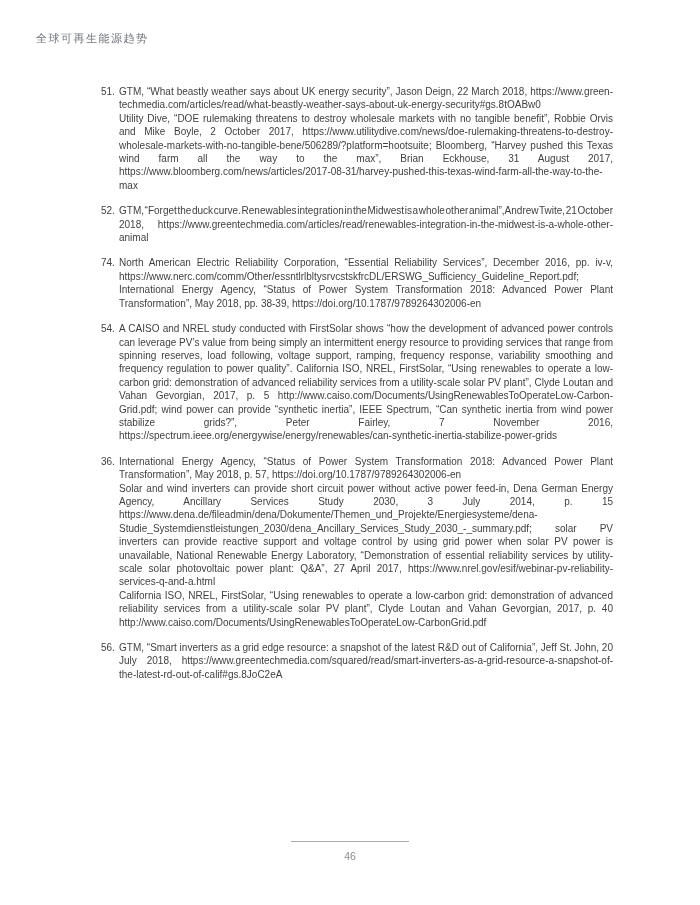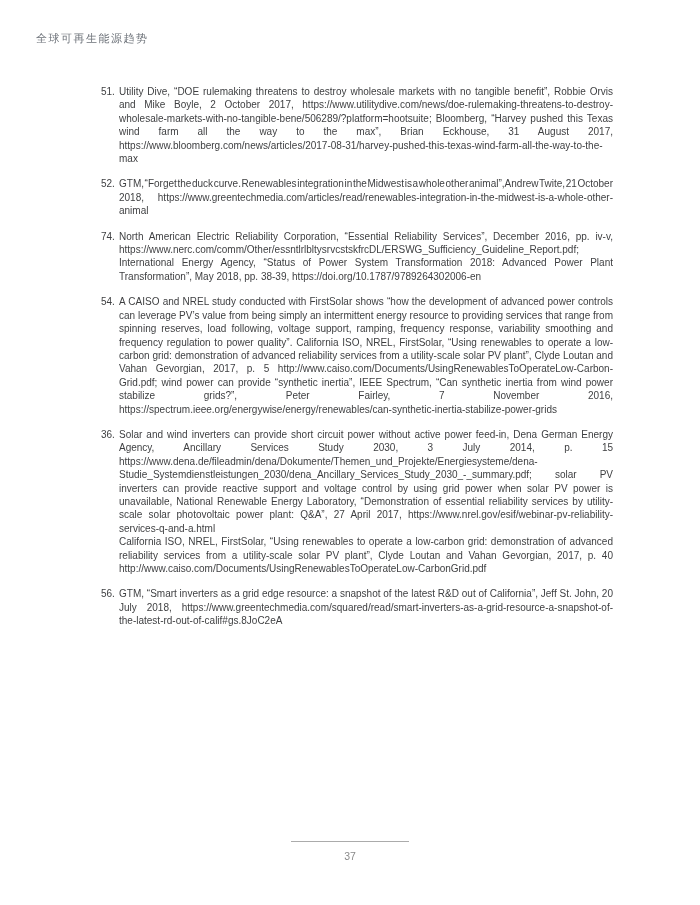--- a/index.html
+++ b/index.html
@@ -71,20 +71,21 @@
 </style>
 </head>
 <body>
 
 <div class="header-title">全球可再生能源趋势</div>
 
 <ol class="refs" id="refs-list">
   <li class="ref">
     <span class="ref-num">51.</span>
     <div class="ref-body">
+        <div class="para">GTM, “What beastly weather says about UK energy security”, Jason Deign, 22 March 2018, https://www.green-techmedia.com/articles/read/what-beastly-weather-says-about-uk-energy-security#gs.8tOABw0</div>
         <div class="para">Utility Dive, “DOE rulemaking threatens to destroy wholesale markets with no tangible benefit”, Robbie Orvis and Mike Boyle, 2 October 2017, https://www.utilitydive.com/news/doe-rulemaking-threatens-to-destroy-wholesale-markets-with-no-tangible-bene/506289/?platform=hootsuite; Bloomberg, “Harvey pushed this Texas wind farm all the way to the max”, Brian Eckhouse, 31 August 2017, https://www.bloomberg.com/news/articles/2017-08-31/harvey-pushed-this-texas-wind-farm-all-the-way-to-the-max</div>
       </div>
   </li>
 
   <li class="ref">
     <span class="ref-num">52.</span>
     <div class="ref-body">
         <div class="para tight">GTM, “Forget the duck curve. Renewables integration in the Midwest is a whole other animal”, Andrew Twite, 21 October 2018, https://www.greentechmedia.com/articles/read/renewables-integration-in-the-midwest-is-a-whole-other-animal</div>
       </div>
   </li>
@@ -99,28 +100,29 @@
   <li class="ref">
     <span class="ref-num">54.</span>
     <div class="ref-body">
         <div class="para">A CAISO and NREL study conducted with FirstSolar shows “how the development of advanced power controls can leverage PV’s value from being simply an intermittent energy resource to providing services that range from spinning reserves, load following, voltage support, ramping, frequency response, variability smoothing and frequency regulation to power quality”. California ISO, NREL, FirstSolar, “Using renewables to operate a low-carbon grid: demonstration of advanced reliability services from a utility-scale solar PV plant”, Clyde Loutan and Vahan Gevorgian, 2017, p. 5 http://www.caiso.com/Documents/UsingRenewablesToOperateLow-Carbon-Grid.pdf; wind power can provide “synthetic inertia”, IEEE Spectrum, “Can synthetic inertia from wind power stabilize grids?”, Peter Fairley, 7 November 2016, https://spectrum.ieee.org/energywise/energy/renewables/can-synthetic-inertia-stabilize-power-grids</div>
       </div>
   </li>
 
   <li class="ref">
     <span class="ref-num">36.</span>
     <div class="ref-body">
+        <div class="para">International Energy Agency, “Status of Power System Transformation 2018: Advanced Power Plant Transformation”, May 2018, p. 57,  https://doi.org/10.1787/9789264302006-en</div>
         <div class="para">Solar and wind inverters can provide short circuit power without active power feed-in, Dena German Energy Agency, Ancillary Services Study 2030, 3 July 2014, p. 15 https://www.dena.de/fileadmin/dena/Dokumente/Themen_und_Projekte/Energiesysteme/dena-Studie_Systemdienstleistungen_2030/dena_Ancillary_Services_Study_2030_-_summary.pdf; solar PV inverters can provide reactive support and voltage control by using grid power when solar PV power is unavailable, National Renewable Energy Laboratory, “Demonstration of essential reliability services by utility-scale solar photovoltaic power plant: Q&amp;A”, 27 April 2017, https://www.nrel.gov/esif/webinar-pv-reliability-services-q-and-a.html</div>
         <div class="para">California ISO, NREL, FirstSolar, “Using renewables to operate a low-carbon grid: demonstration of advanced reliability services from a utility-scale solar PV plant”, Clyde Loutan and Vahan Gevorgian, 2017, p. 40 http://www.caiso.com/Documents/UsingRenewablesToOperateLow-CarbonGrid.pdf</div>
       </div>
   </li>
 
   <li class="ref">
     <span class="ref-num">56.</span>
     <div class="ref-body">
         <div class="para">GTM, “Smart inverters as a grid edge resource: a snapshot of the latest R&amp;D out of California”, Jeff St. John, 20 July 2018, https://www.greentechmedia.com/squared/read/smart-inverters-as-a-grid-resource-a-snapshot-of-the-latest-rd-out-of-calif#gs.8JoC2eA</div>
       </div>
   </li>
 </ol>
 
 <div class="footer-rule"></div>
 
-<div class="page-num">37</div>
+<div class="page-num">46</div>
 
 </body></html>

